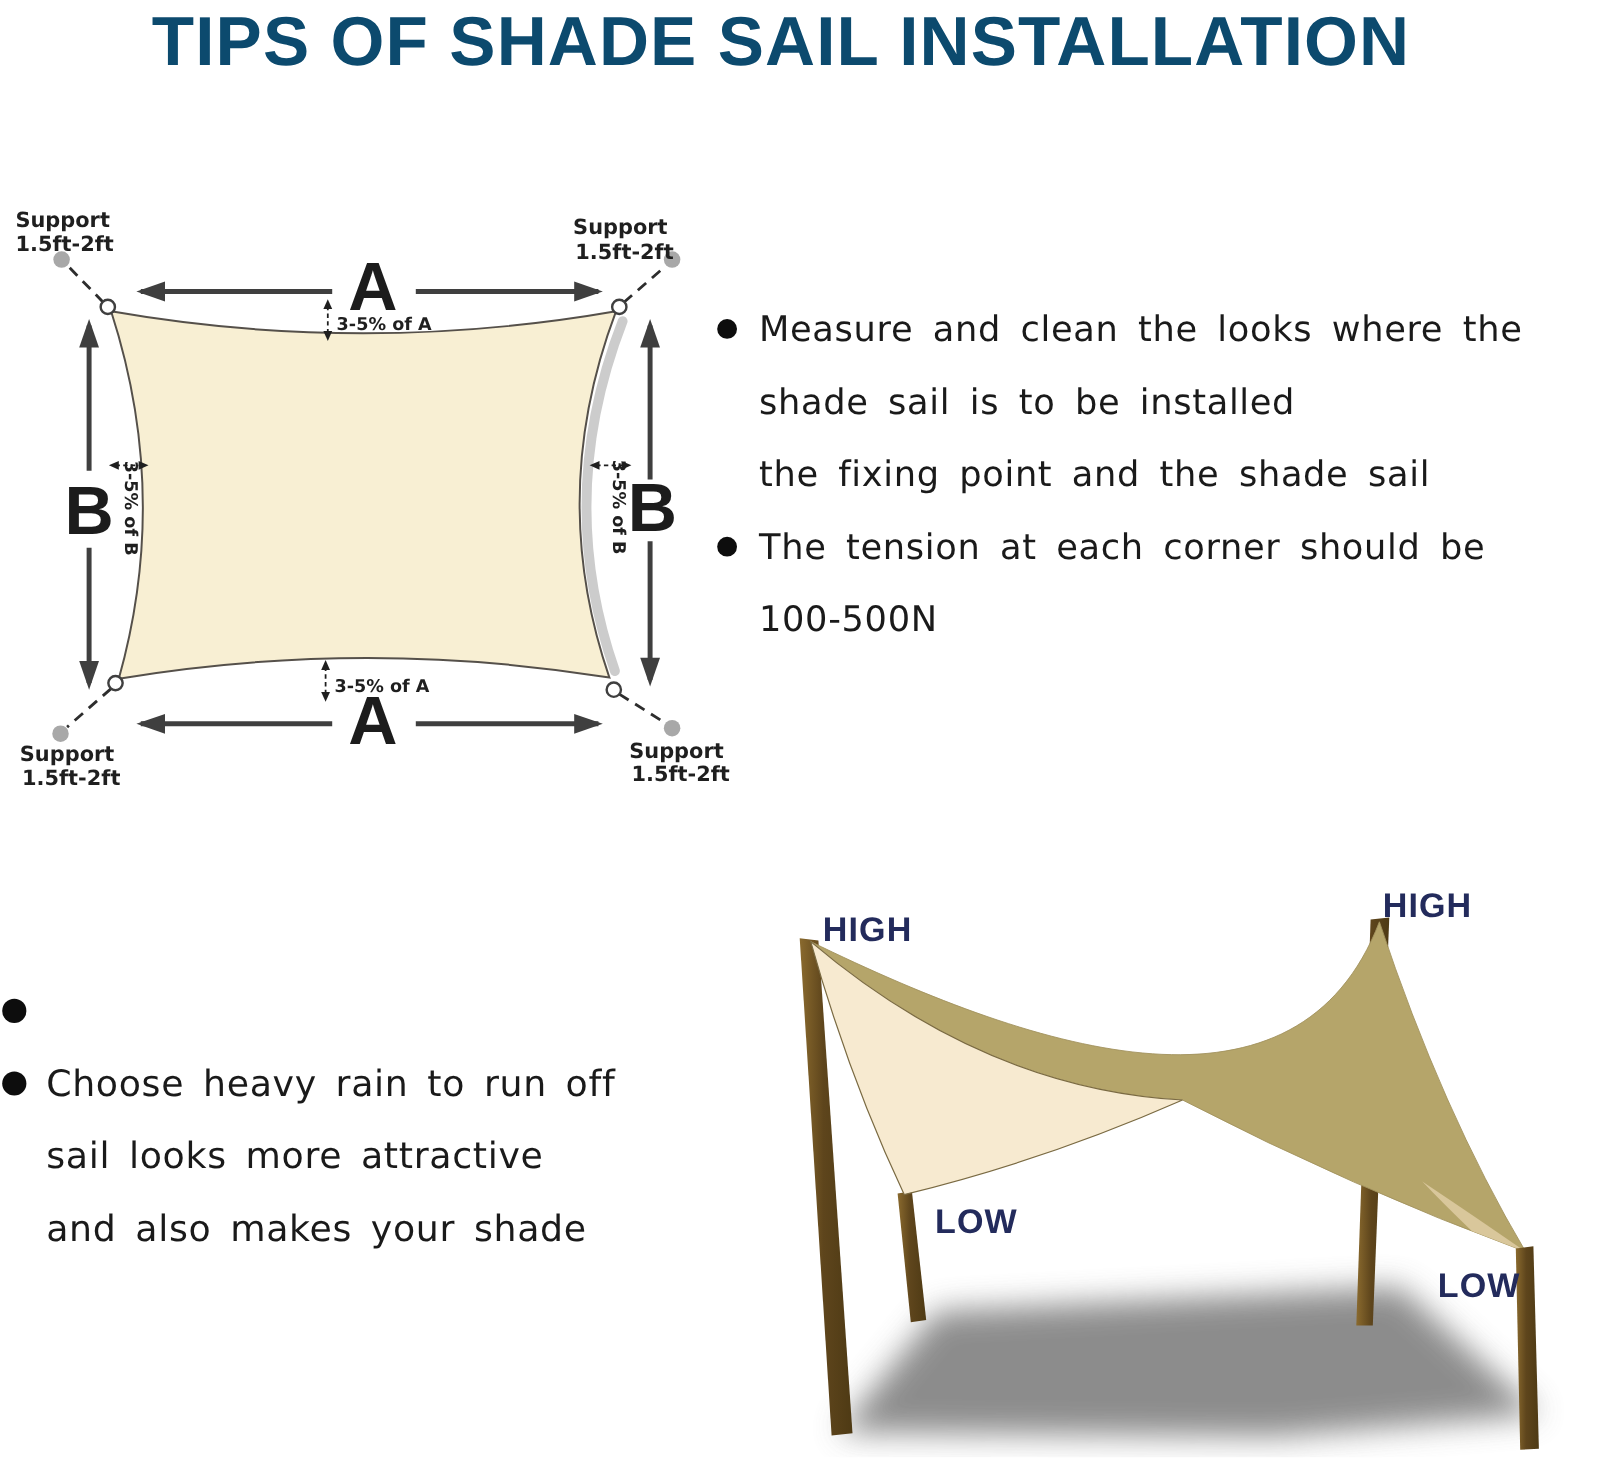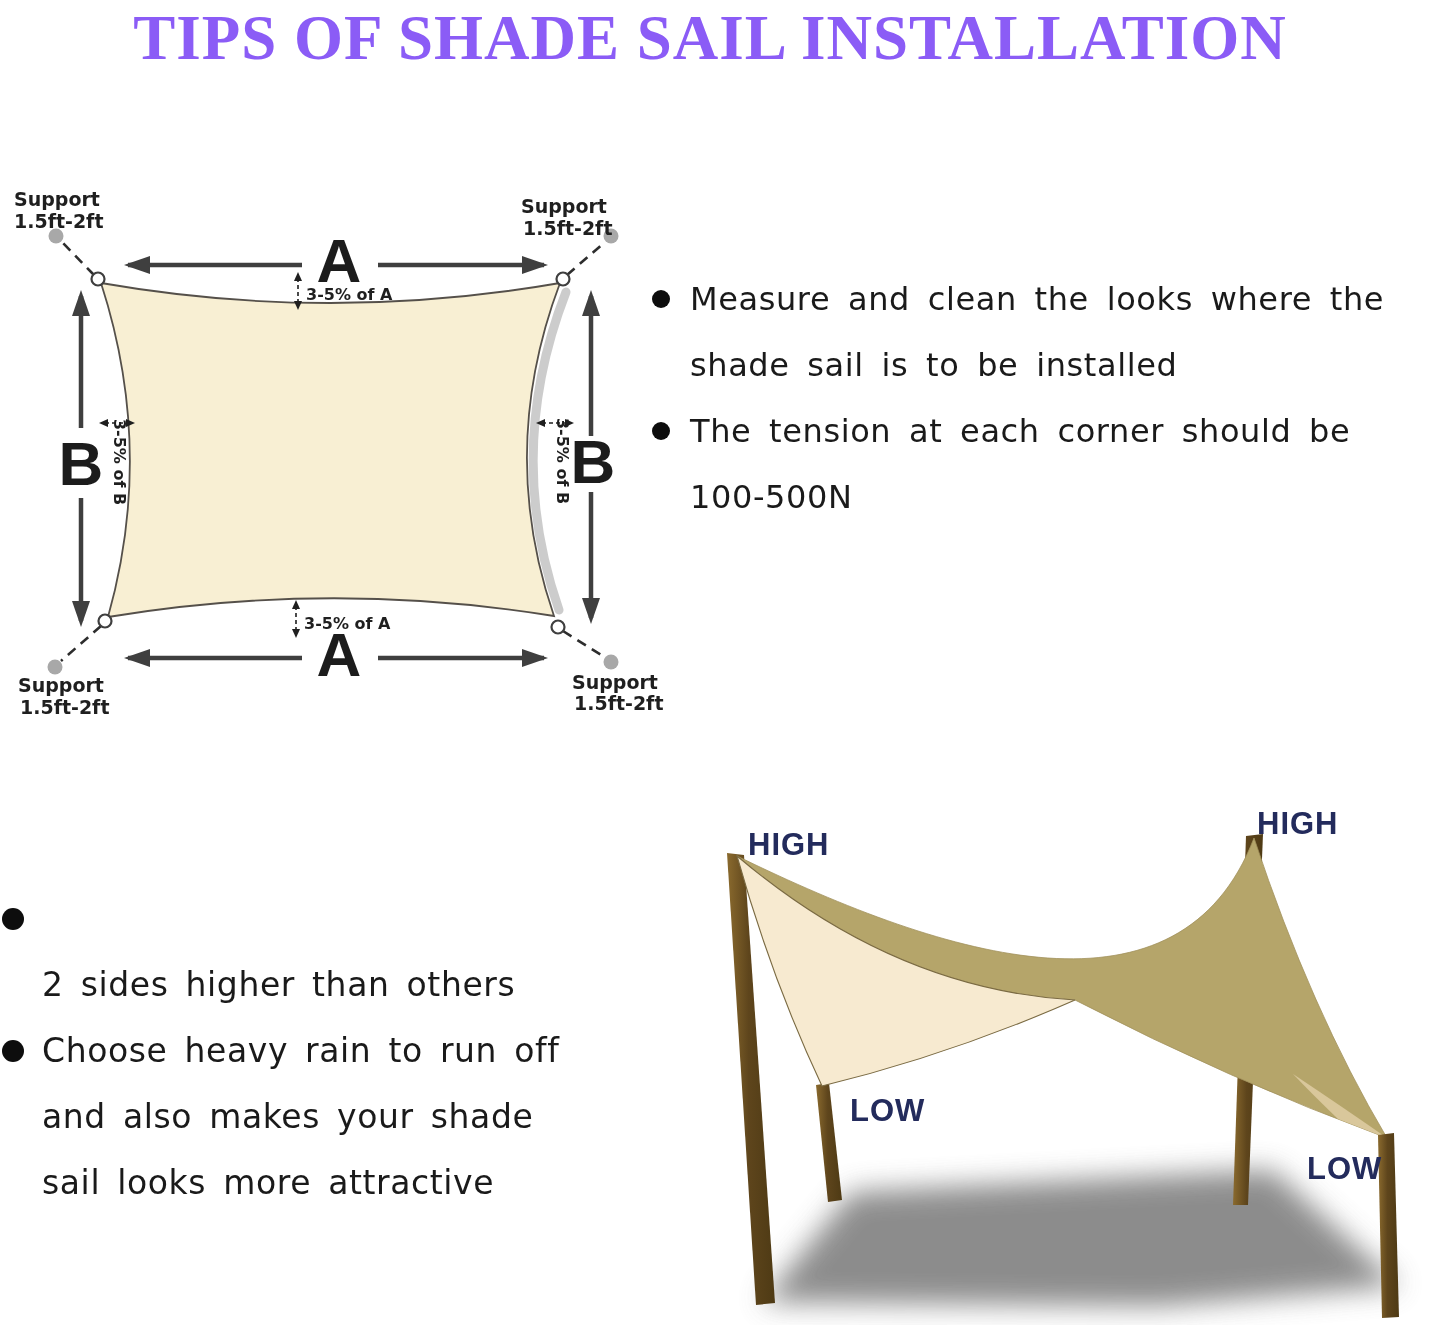--- a/index.html
+++ b/index.html
@@ -1,20 +1,20 @@
 <!DOCTYPE html>
 <html><head>
 <meta charset="utf-8">
 <style>
   html,body{margin:0;padding:0;background:#ffffff;}
   #page{position:relative;width:1452px;height:1325px;background:#fff;overflow:hidden;
         font-family:"DejaVu Sans",sans-serif;color:#1a1a1a;}
   .title{position:absolute;left:0;top:2px;width:1420px;text-align:center;
-         font-family:Liberation Serif, serif;font-weight:bold;font-size:63px;
-         letter-spacing:1px;color:#8b5cf6;white-space:nowrap;}
+         font-family:Liberation Sans, sans-serif;font-weight:bold;font-size:63px;
+         letter-spacing:1px;color:#0c4a6e;white-space:nowrap;}
   svg{position:absolute;overflow:visible;}
   .dg-label{font-family:"DejaVu Sans",sans-serif;font-weight:bold;font-size:19px;fill:#1f1f1f;}
   .dg-big{font-family:"Liberation Sans",sans-serif;font-weight:bold;font-size:62px;fill:#1c1c1c;}
   .dg-pct{font-family:"DejaVu Sans",sans-serif;font-weight:bold;font-size:16px;fill:#1f1f1f;}
   .hl-label{font-family:"Liberation Sans",sans-serif;font-weight:bold;font-size:31px;
             fill:#232b5c;letter-spacing:1px;}
   .bullets{position:absolute;}
   .b-line{position:relative;height:66px;line-height:66px;white-space:nowrap;}
   .b-right .b-line{font-size:32px;letter-spacing:0.6px;word-spacing:7px;padding-left:38px;}
   .b-left  .b-line{font-size:33px;letter-spacing:0.6px;word-spacing:6px;padding-left:40px;}
@@ -124,44 +124,44 @@
 
   <div class="bullets b-right" style="left:652px;top:266px;width:800px;">
     <div class="b-line">
       <span class="dot"></span>
       <span>Measure and clean the looks where the</span>
     </div>
     <div class="b-line">
       <span>shade sail is to be installed</span>
     </div>
     <div class="b-line">
+      <span>the fixing point and the shade sail</span>
+    </div>
+    <div class="b-line">
       <span class="dot"></span>
       <span>The tension at each corner should be</span>
     </div>
     <div class="b-line">
       <span>100-500N</span>
     </div>
   </div>
 
   <div class="bullets b-left" style="left:2px;top:886px;width:580px;">
     <div class="b-line">
       <span class="dot"></span>
     </div>
     <div class="b-line">
-      <span>2 sides higher than others</span>
-    </div>
-    <div class="b-line">
       <span class="dot"></span>
       <span>Choose heavy rain to run off</span>
     </div>
     <div class="b-line">
-      <span>and also makes your shade</span>
+      <span>sail looks more attractive</span>
     </div>
     <div class="b-line">
-      <span>sail looks more attractive</span>
+      <span>and also makes your shade</span>
     </div>
   </div>
 
   <svg style="left:680px;top:795px" width="772" height="530" viewBox="680 795 772 530">
     <defs>
       <linearGradient id="postGrad" x1="0" y1="0" x2="1" y2="0">
         <stop offset="0" stop-color="#8a6a2e"></stop>
         <stop offset="0.45" stop-color="#5e451c"></stop>
         <stop offset="1" stop-color="#4e3a14"></stop>
       </linearGradient>

